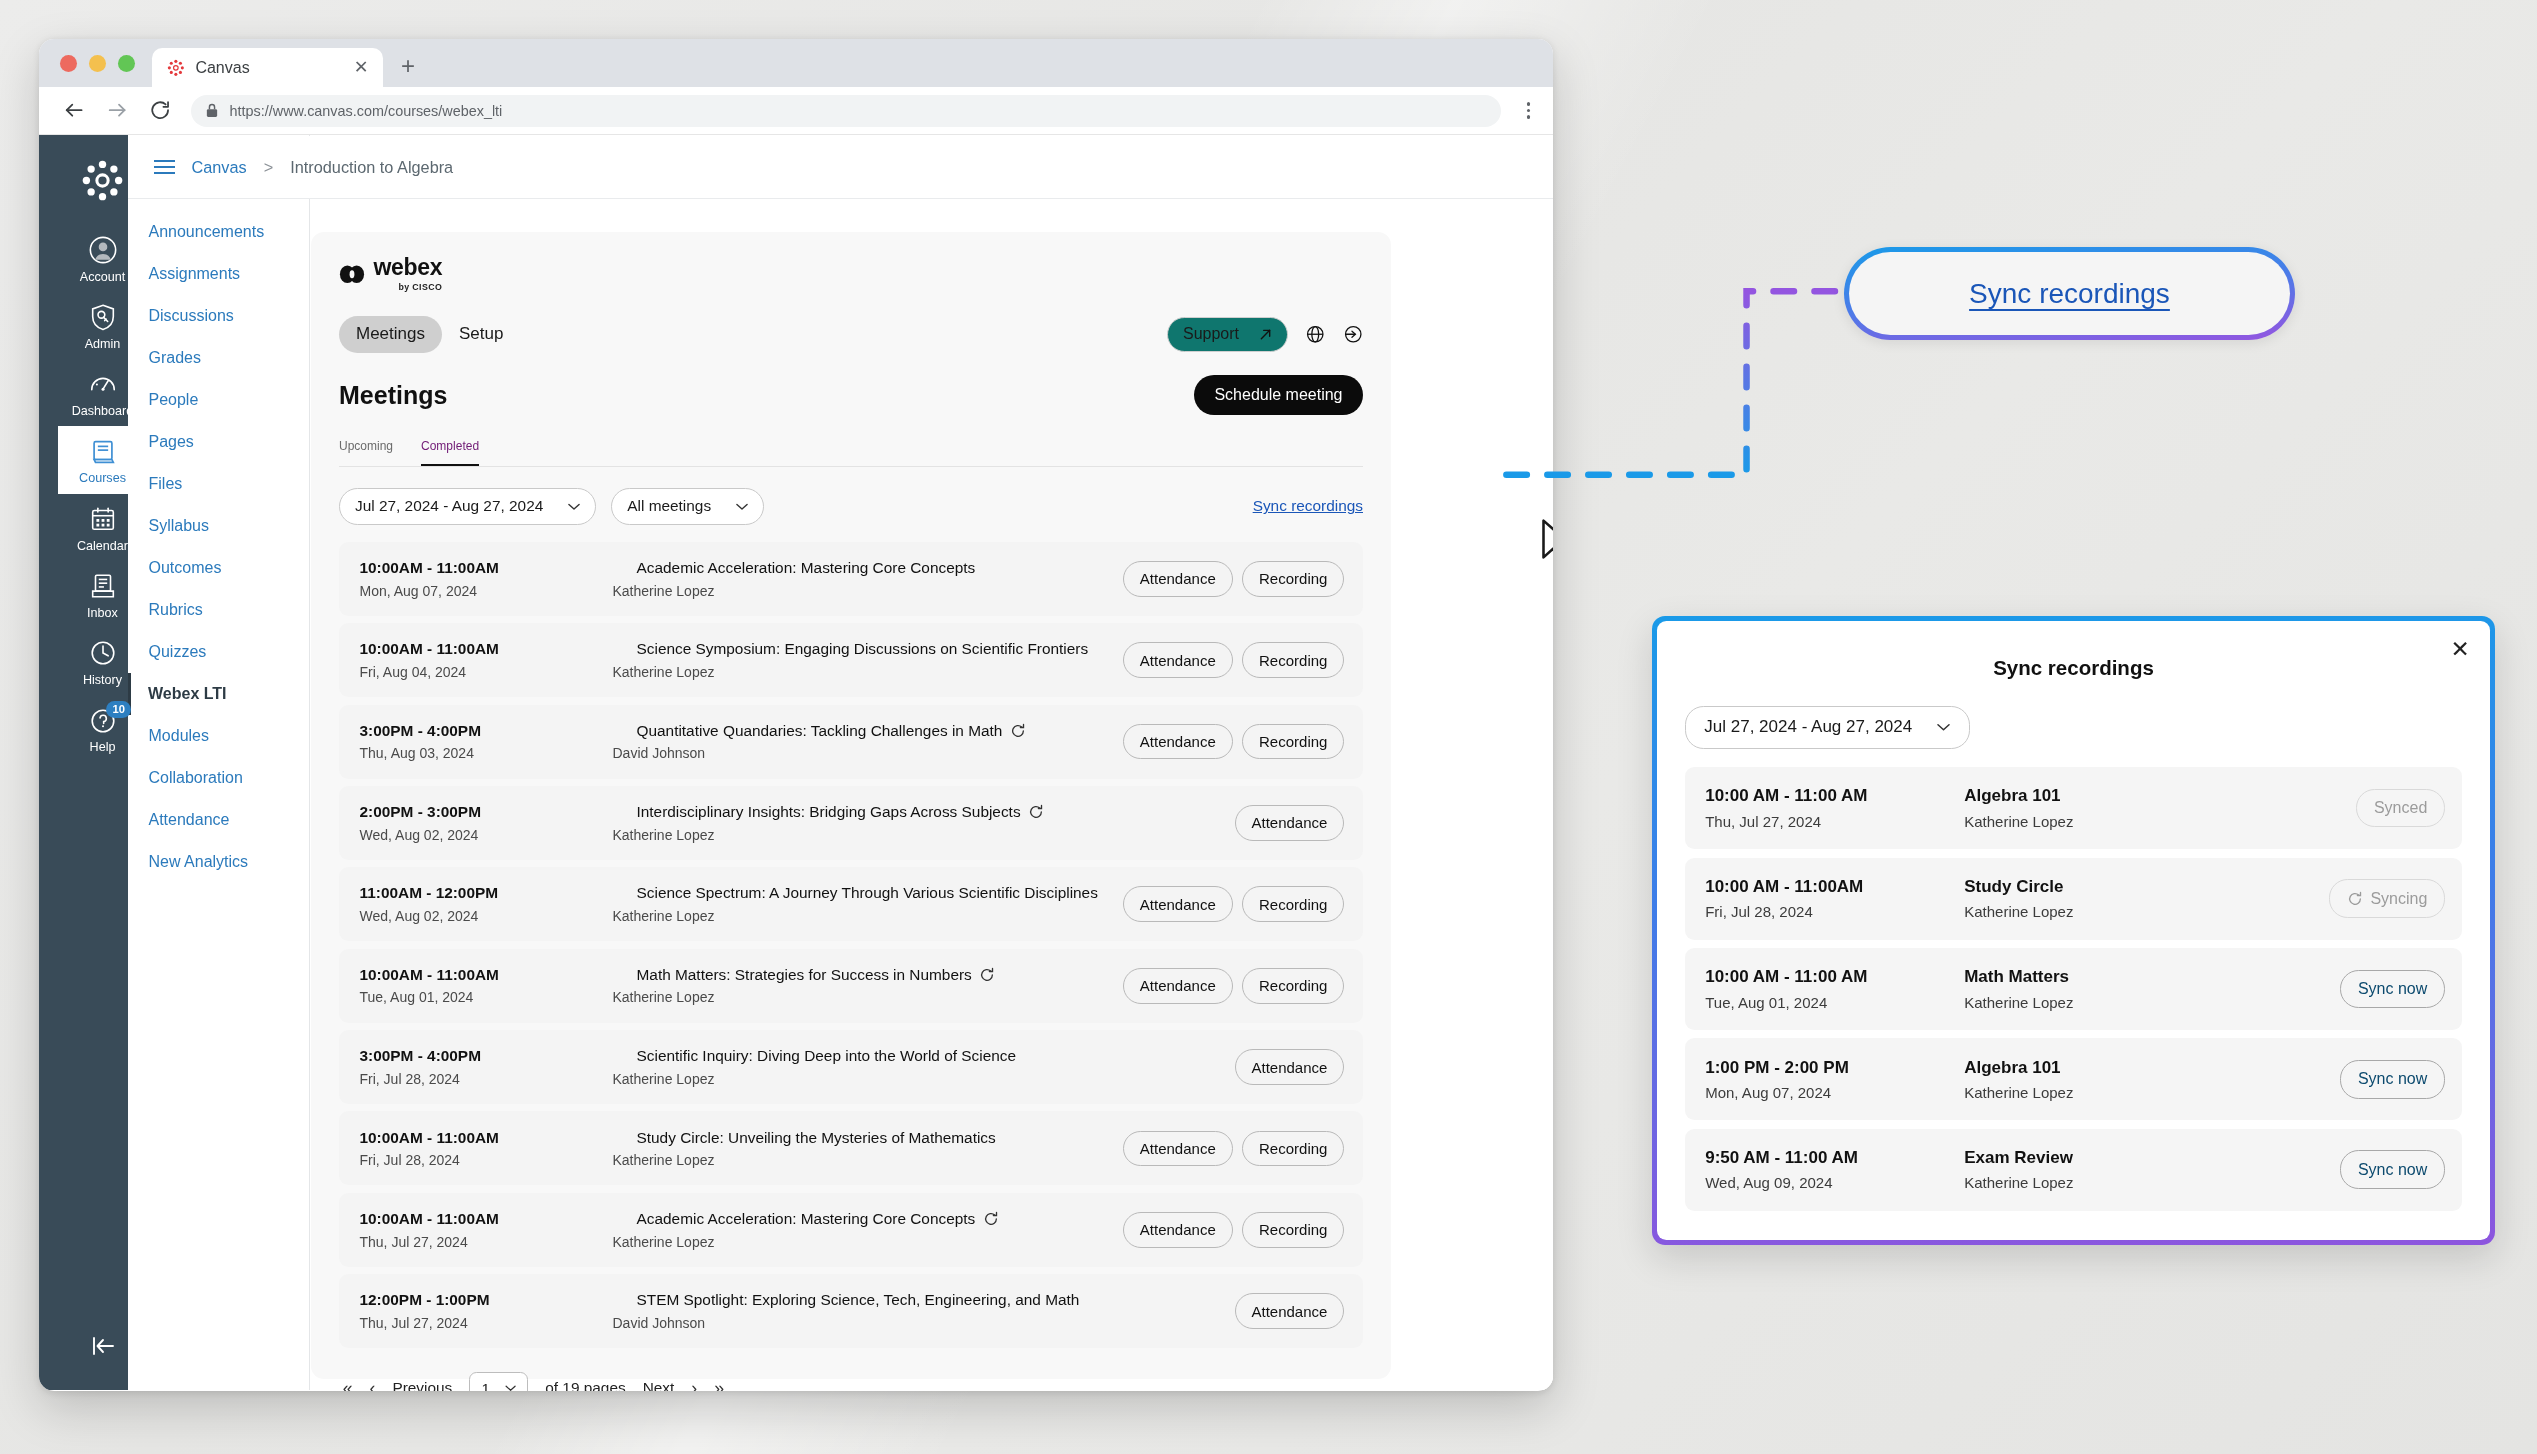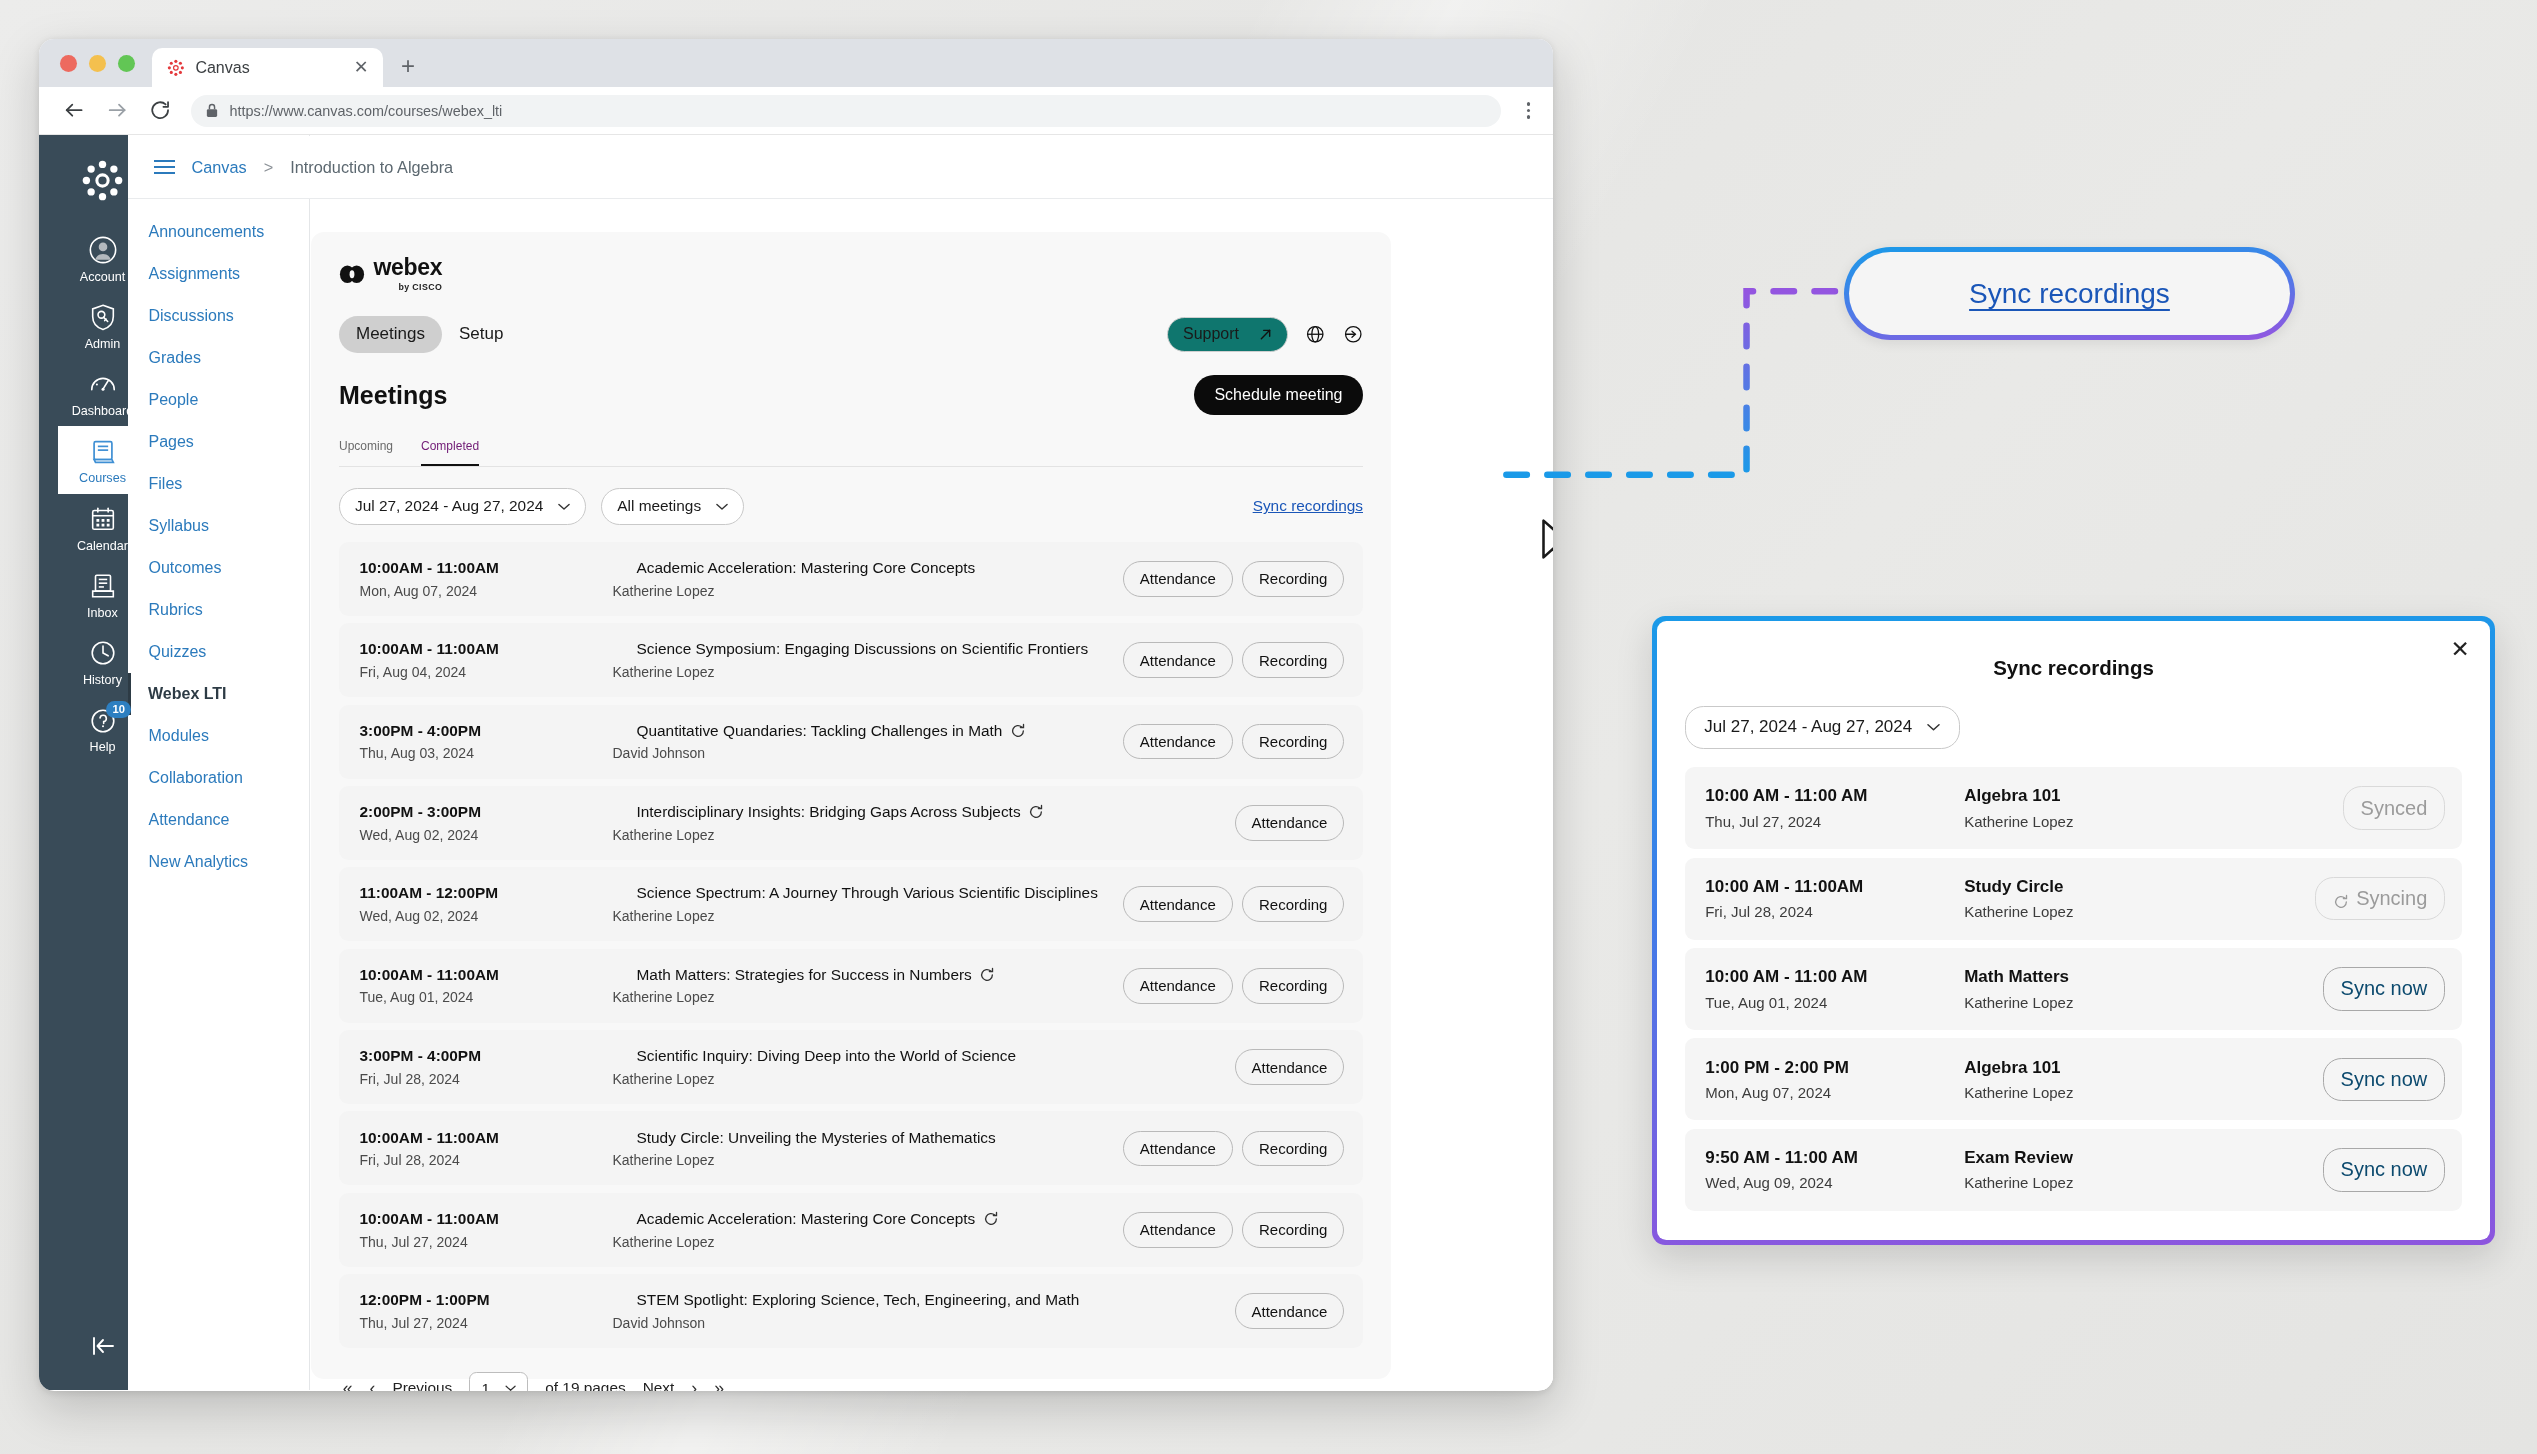--- a/index.html
+++ b/index.html
@@ -152,21 +152,21 @@
   }
 
   .sub-tabs { display: flex; gap: 28px; border-bottom: 0.9px solid #e3e3e3; margin-bottom: 20.5px; }
   .sub-tab { font-size: 12px; color: #6b6b6b; padding-bottom: 11.2px; }
   .sub-tab.active { color: #701a75; border-bottom: 2.8px solid #111; }
 
   .filter-row { display: flex; align-items: center; gap: 15px; margin-bottom: 17px; }
   .select-pill {
     border: 0.9px solid #c9c9c9; background: #fff; border-radius: 18.6px;
     padding: 8.4px 15px; font-size: 15.4px; color: #1a1a1a;
-    display: flex; align-items: center; gap: 15px;
+    display: flex; align-items: center; gap: 25px;
   }
   .sync-link {
     margin-left: auto; font-size: 15.4px; color: #1a56b8;
     text-decoration: underline; position: relative;
   }
 
   .meeting-list { display: flex; flex-direction: column; gap: 7.4px; }
   .meeting-row {
     background: #f4f4f4; border-radius: 9.3px;
     height: 74px; display: flex; align-items: center; padding: 0 18.6px 0 20.5px;
@@ -239,22 +239,22 @@
   }
   .s-time { width: 259px; flex: 0 0 259px; }
   .s-time-main { font-size: 17px; font-weight: 700; color: #111; margin-bottom: 6.5px; }
   .s-time-sub { font-size: 15px; color: #3c3c3c; }
   .s-info { flex: 1; min-width: 0; }
   .s-title { font-size: 17px; font-weight: 700; color: #111; margin-bottom: 6.5px; }
   .s-host { font-size: 15px; color: #3c3c3c; }
   .s-action { flex: 0 0 auto; }
   .state-btn {
     border: 0.9px solid #c7c7c7; background: #f5f5f5; border-radius: 18.6px;
-    padding: 9.3px 17px; font-size: 20px; white-space: nowrap;
-    display: flex; align-items: flex-end; gap: 7.4px; margin-left: 14px;
+    padding: 9.3px 17px; font-size: 16px; white-space: nowrap;
+    display: flex; align-items: center; gap: 7.4px; margin-left: 14px;
   }
   .state-btn.disabled { color: #9b9b9b; border-color: #d9d9d9; }
   .state-btn.enabled { color: #0c4a6e; border-color: #a8a8a8; }
   .sync-spinner-ico { width: 16px; height: 16px; flex: 0 0 16px; }
 
   
   .cursor { position: absolute; left: 1501px; top: 480px; width: 39px; height: 48px; }
 </style>
 </head>
 <body>

